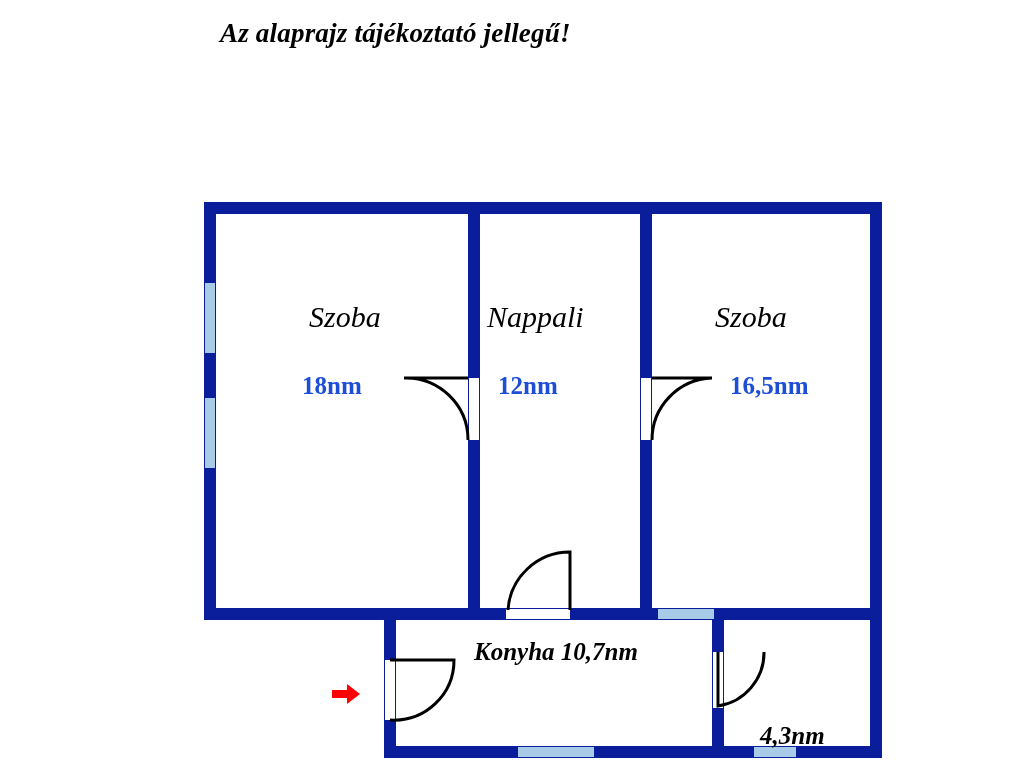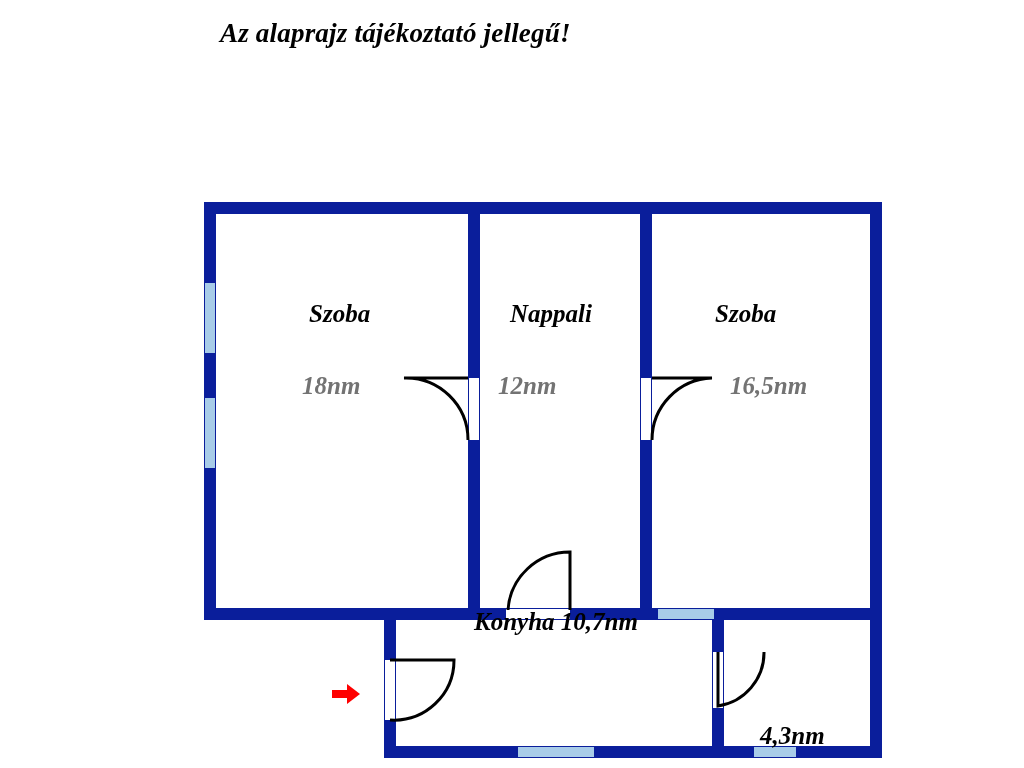--- a/index.html
+++ b/index.html
@@ -27,33 +27,32 @@
     top: 18px;
     font-size: 27px;
     font-weight: bold;
     font-style: italic;
     color: #000000;
     white-space: nowrap;
     letter-spacing: 0.2px;
   }
   .room-label {
     position: absolute;
-    font-size: 25px;
-    font-weight: bold;
+    font-size: 30px;
+    font-weight: normal;
     font-style: italic;
     color: #000000;
     white-space: nowrap;
     text-align: center;
   }
   .room-area {
     position: absolute;
     font-size: 25px;
     font-weight: bold;
-    font-style: italic;
-    color: #737373;
+    color: #1d4ed8;
     white-space: nowrap;
     text-align: left;
   }
   .inline-label {
     position: absolute;
     font-size: 25px;
     font-weight: bold;
     font-style: italic;
     color: #000000;
     white-space: nowrap;
@@ -143,24 +142,24 @@
 
     <g>
       <rect x="288" y="690" width="18" height="8" fill="#fe0000"></rect>
       <polygon points="303,684 316,694 303,704" fill="#fe0000"></polygon>
     </g>
   </svg>
 
   <div class="room-label" style="left:265px; top:300px;">Szoba</div>
   <div class="room-area" style="left:258px; top:372px;">18nm</div>
 
-  <div class="room-label" style="left:466px; top:300px;">Nappali</div>
+  <div class="room-label" style="left:443px; top:300px;">Nappali</div>
   <div class="room-area" style="left:454px; top:372px;">12nm</div>
 
   <div class="room-label" style="left:671px; top:300px;">Szoba</div>
   <div class="room-area" style="left:686px; top:372px;">16,5nm</div>
 
-  <div class="inline-label" style="left:430px; top:608px;">Konyha 10,7nm</div>
+  <div class="inline-label" style="left:430px; top:638px;">Konyha 10,7nm</div>
 
 
   <div class="inline-label" style="left:716px; top:722px;">4,3nm</div>
 
 </div>
 
 </body></html>

